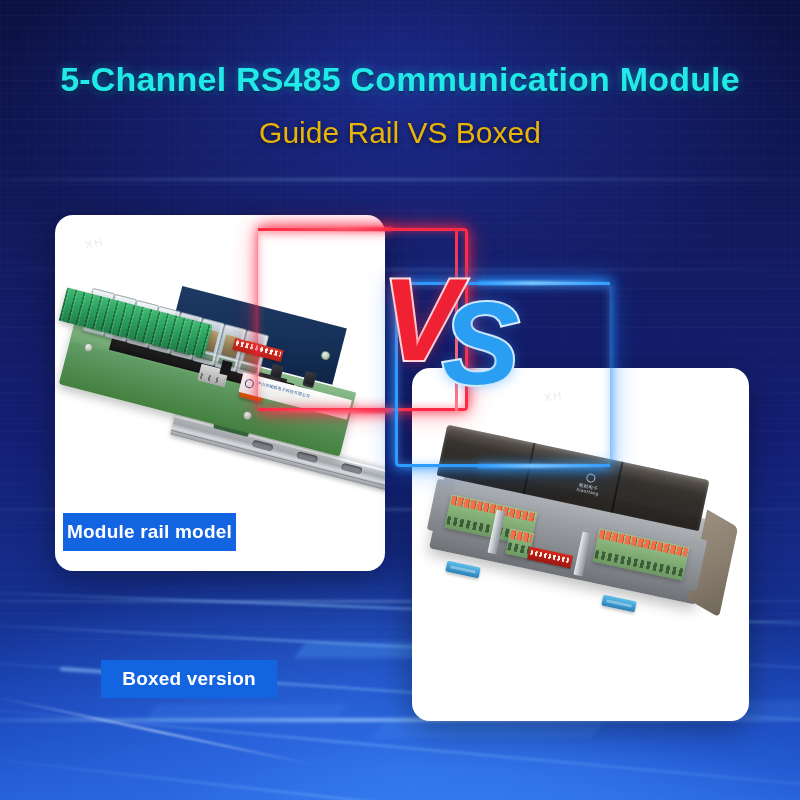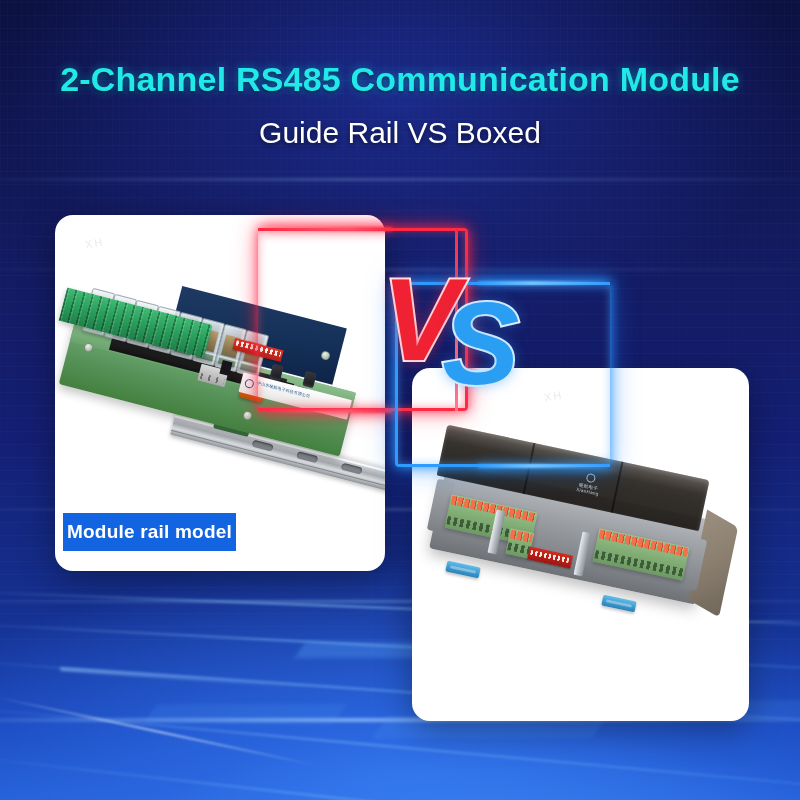--- a/index.html
+++ b/index.html
@@ -78,21 +78,21 @@
   
   .title-wrap{ position:absolute; left:0; right:0; top:60px; text-align:center; }
   .main-title{
     font-size:34px; font-weight:bold; letter-spacing:.2px;
     color:#22e9e9;
     text-shadow:0 0 10px rgba(0,220,230,.45), 0 2px 3px rgba(0,0,0,.45);
     white-space:nowrap;
   }
   .sub-title{
     margin-top:17px;
-    font-size:30px; font-weight:normal; color:#ffffff;
+    font-size:30px; font-weight:normal; color:#eab308;
     text-shadow:0 2px 5px rgba(0,0,0,.55);
     white-space:nowrap;
   }
 
   
   .card{
     position:absolute; background:#ffffff; border-radius:18px;
     box-shadow:0 8px 34px rgba(0,0,0,.35);
     overflow:hidden;
   }
@@ -417,21 +417,21 @@
     <div class="blk" style="left:150px; top:124px; width:190px; height:20px; transform:skewX(-34deg); opacity:.45"></div>
     <div class="blk" style="left:380px; top:136px; width:220px; height:22px; transform:skewX(-34deg); opacity:.5"></div>
     <div class="blk" style="left:640px; top:120px; width:180px; height:20px; transform:skewX(-34deg); opacity:.45"></div>
     <div class="blkl" style="left:60px;  top:96px;  width:260px; height:4px; transform:rotate(4deg);"></div>
     <div class="blkl" style="left:430px; top:106px; width:330px; height:4px; transform:rotate(3deg);"></div>
     <div class="streak-diag" style="left:-10px; top:150px; width:330px; transform:rotate(12deg); opacity:.75;"></div>
     <div class="streak-diag" style="left:430px; top:44px;  width:400px; transform:rotate(-1.5deg); opacity:.45;"></div>
   </div>
 
   <div class="title-wrap">
-    <div class="main-title">2-Channel RS485 Communication Module</div>
+    <div class="main-title">5-Channel RS485 Communication Module</div>
     <div class="sub-title">Guide Rail VS Boxed</div>
   </div>
 
   <div class="card" id="card-left">
     <div class="watermark" style="left:30px; top:22px;">XH</div>
 
     <div class="p1">
 
       <div class="dinrail">
         <div class="slot" style="left:82px;"></div>
@@ -562,14 +562,15 @@
 
     <div class="neon-blue"></div>
     <div class="neon-fade nf-b1"></div>
     <div class="neon-fade nf-b2"></div>
 
     <div class="vs-letter" id="vs-v">V</div>
     <div class="vs-letter" id="vs-s">S</div>
   </div>
 
   <div class="tag" id="tag-left">Module rail model</div>
+  <div class="tag" id="tag-right">Boxed version</div>
 
 </div>
 
 </body></html>

